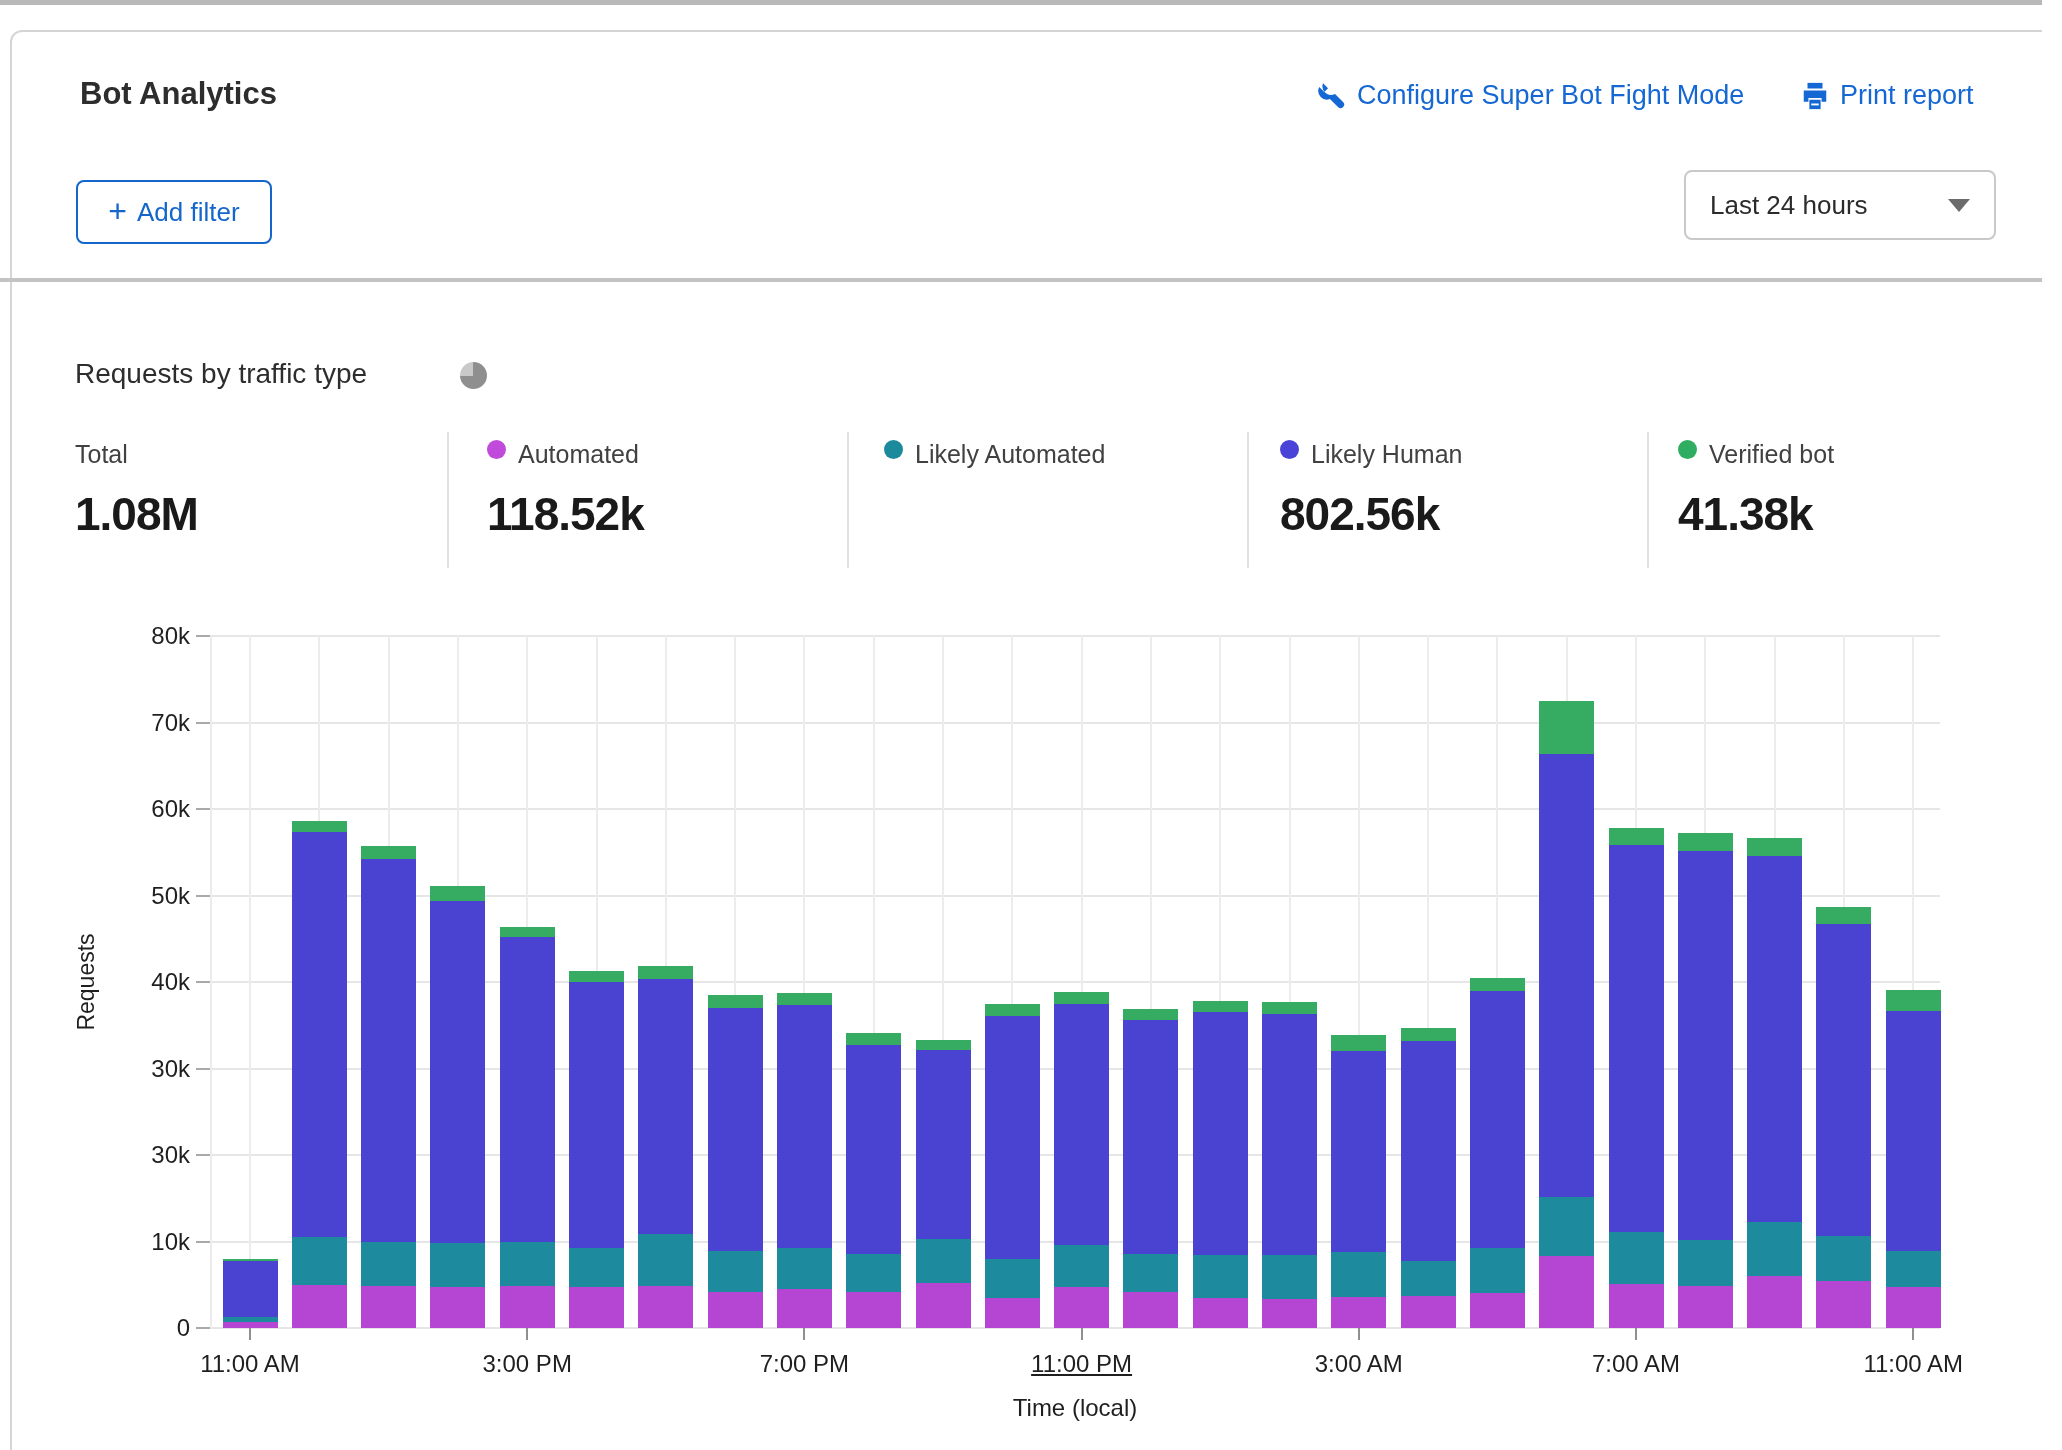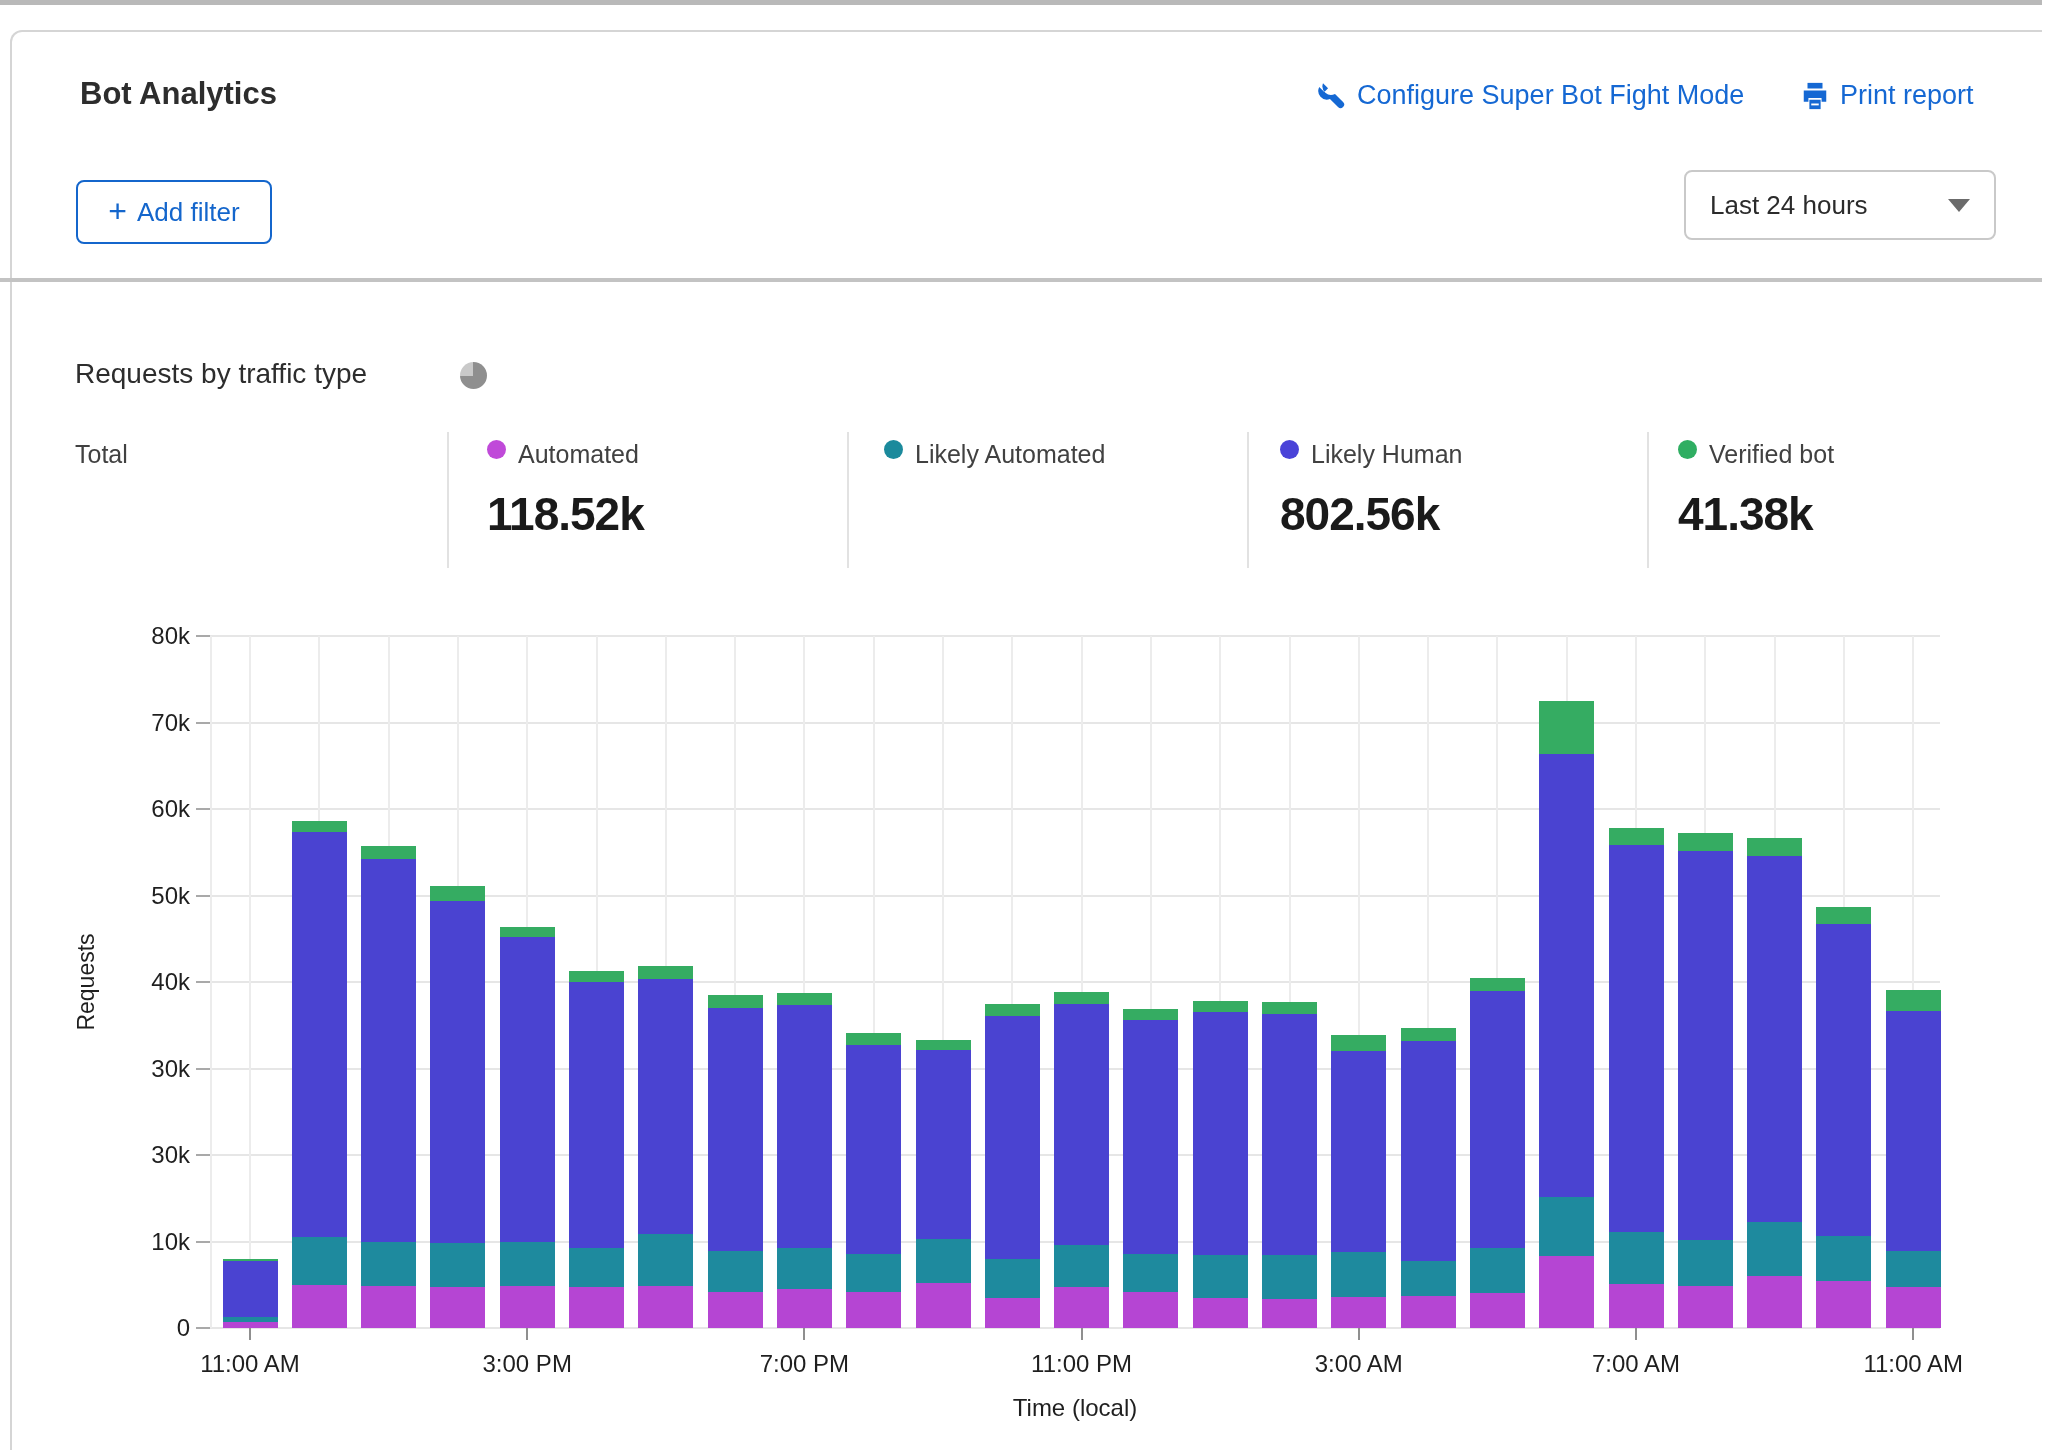--- a/index.html
+++ b/index.html
@@ -89,20 +89,21 @@
 
   <div class="abs section-divider"></div>
 
   <div class="abs section-title">Requests by traffic type</div>
   <div class="abs pie-icon"></div>
 
   <div class="abs stat" style="left:75px;">
     <div class="lab-row">
         <span>Total</span>
       </div>
+    <div class="val">1.08M</div>
   </div>
   <div class="abs stat-divider" style="left:447px;"></div>
   <div class="abs stat" style="left:487px;">
     <div class="lab-row">
       <span class="dot" style="background: rgb(192, 74, 217);"></span>
       <span>Automated</span>
     </div>
     <div class="val">118.52k</div>
   </div>
   <div class="abs stat-divider" style="left:847px;"></div>
@@ -335,21 +336,21 @@
         <div class="seg" style="height: 240.47px; background: rgb(74, 67, 209);"></div>
         <div class="seg" style="height: 20.76px; background: rgb(53, 172, 98);"></div>
       </div>
       <div class="abs xtickmark" style="left: 249px; top: 1328px;"></div>
       <div class="abs xlab" style="left: 250px; top: 1350px;">11:00 AM</div>
       <div class="abs xtickmark" style="left: 526.2px; top: 1328px;"></div>
       <div class="abs xlab" style="left: 527.2px; top: 1350px;">3:00 PM</div>
       <div class="abs xtickmark" style="left: 803.4px; top: 1328px;"></div>
       <div class="abs xlab" style="left: 804.4px; top: 1350px;">7:00 PM</div>
       <div class="abs xtickmark" style="left: 1080.6px; top: 1328px;"></div>
-      <div class="abs xlab" style="left: 1081.6px; top: 1350px;">11:00 PM</div>
+      <div class="abs xlab" style="left: 1081.6px; top: 1350px; text-decoration: underline;">11:00 PM</div>
       <div class="abs xtickmark" style="left: 1357.8px; top: 1328px;"></div>
       <div class="abs xlab" style="left: 1358.8px; top: 1350px;">3:00 AM</div>
       <div class="abs xtickmark" style="left: 1635px; top: 1328px;"></div>
       <div class="abs xlab" style="left: 1636px; top: 1350px;">7:00 AM</div>
       <div class="abs xtickmark" style="left: 1912.2px; top: 1328px;"></div>
       <div class="abs xlab" style="left: 1913.2px; top: 1350px;">11:00 AM</div>
     </div>
 </div>
 
 </body></html>

